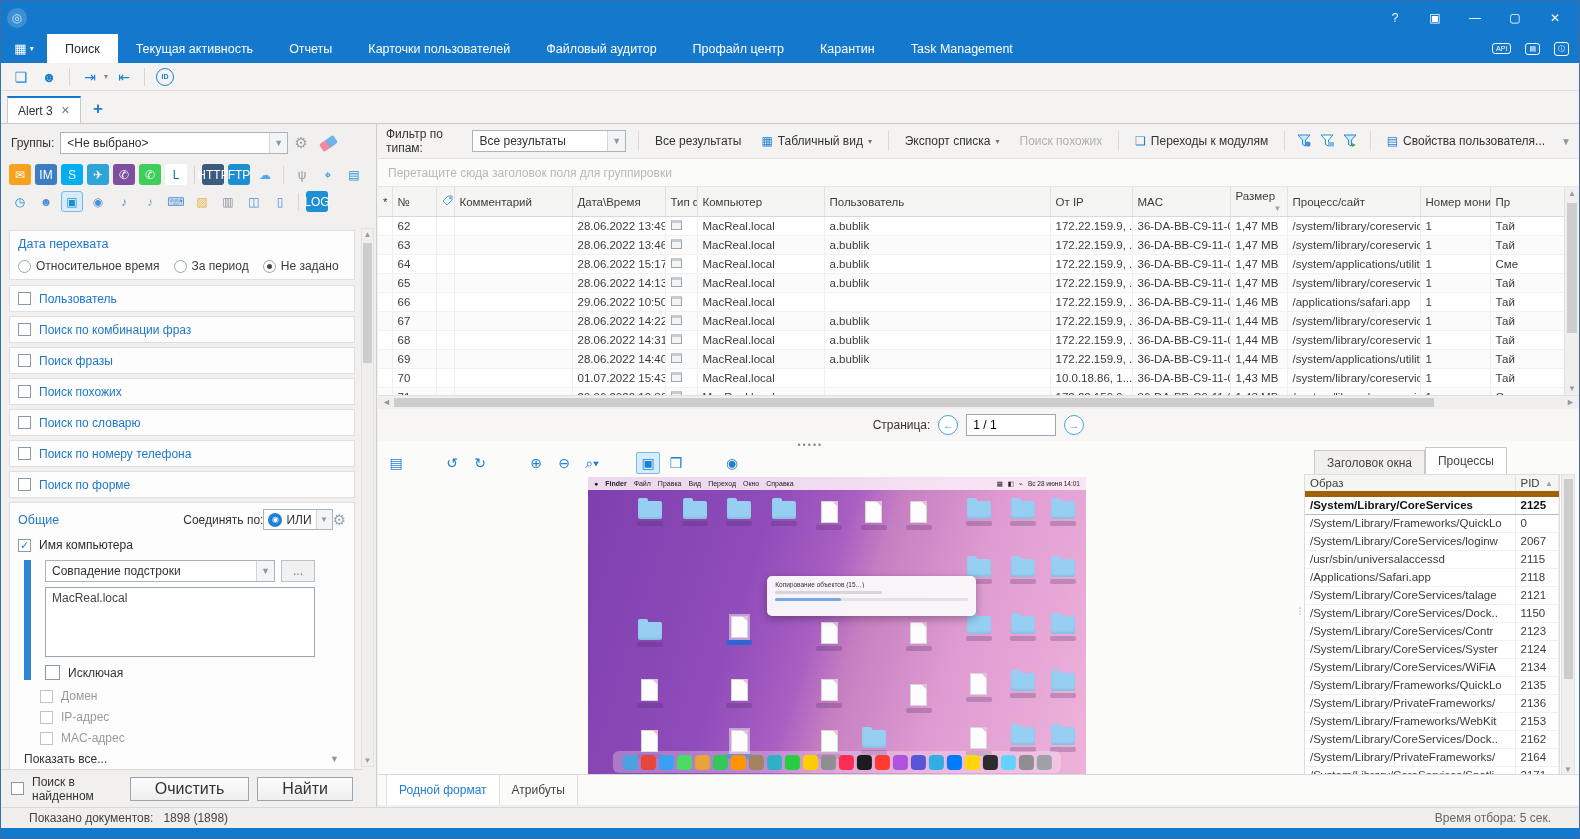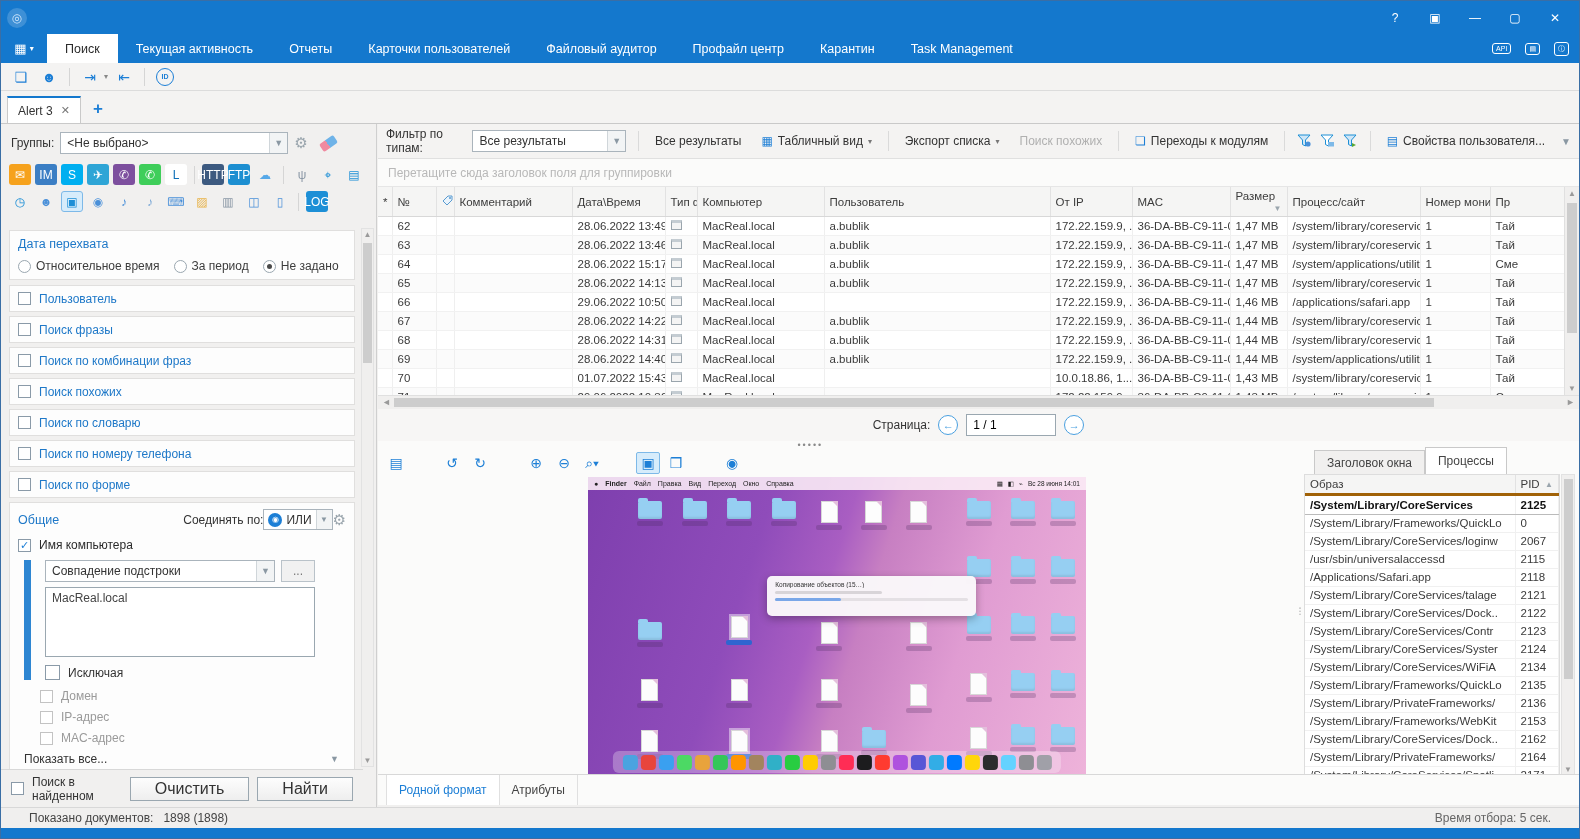--- a/index.html
+++ b/index.html
@@ -151,21 +151,21 @@
   .dock-it { width:15px; height:15px; border-radius:4px; }
 
   
   .vsplit { position:absolute; left:920px; top:325px; bottom:33px; width:4px; display:flex; align-items:center; justify-content:center; color:#8a8a8a; font-size:9px; letter-spacing:0; }
   .procpanel { position:absolute; left:926px; top:322px; right:4px; height:330px; }
   .pp-tabs { display:flex; align-items:flex-end; height:28px; padding-left:10px; }
   .pp-tab { height:24px; display:flex; align-items:center; padding:0 12px; border:1px solid #c9c9c9; border-bottom:none; background:#f1f0ef; color:#444; }
   .pp-tab.active { background:#fff; height:27px; border-top:1px solid #c9c9c9; }
   .pp-table-wrap { position:absolute; left:0; top:28px; right:15px; bottom:0; overflow:hidden; background:#fff; border:1px solid #ddd; }
   table.pp { border-collapse:collapse; table-layout:fixed; width:100%; font-size:11.5px; }
-  table.pp th { background:#f5f5f4; border-right:1px solid #e2e2e2; border-bottom:3px solid #a16207; font-weight:normal; text-align:left; padding:2px 5px; height:19px; color:#3c3c3c; }
+  table.pp th { background:#f5f5f4; border-right:1px solid #e2e2e2; border-bottom:6px solid #a16207; font-weight:normal; text-align:left; padding:2px 5px; height:19px; color:#3c3c3c; }
   table.pp td { border-right:1px solid #f0f0f0; border-bottom:1px solid #f0f0f0; padding:2px 5px; height:18px; white-space:nowrap; overflow:hidden; color:#3a3a3a; }
   table.pp tr.selrow td { font-weight:bold; color:#111; border-bottom:1px solid #bbb; height:20px; }
   .pp-vscroll { position:absolute; right:0; top:28px; bottom:0; width:14px; background:#f0efee; border:1px solid #e2e2e2; }
   .pp-vscroll .thumb { position:absolute; left:2px; top:4px; width:9px; height:200px; background:#cdcdcd; }
   .pp-vscroll .a { position:absolute; left:0; width:100%; text-align:center; color:#9a9a9a; font-size:8px; bottom:1px; }
 
   
   .bottom-tabs { position:absolute; left:0; bottom:0; width:100%; height:31px; background:#fbfbfa; border-top:1px solid #d8d8d8; display:flex; align-items:stretch; padding-left:8px; }
   .bt-tab { display:flex; align-items:center; padding:0 12px; border-right:1px solid #e0e0e0; color:#444; }
   .bt-tab.active { background:#fff; color:#1d7fd6; border-left:1px solid #e0e0e0; }
@@ -381,25 +381,25 @@
       </div>
 
       <div>
 
       <div class="filter-box">
             <span class="cb"></span>
             <span>Пользователь</span>
           </div>
           <div class="filter-box">
             <span class="cb"></span>
-            <span>Поиск фразы</span>
+            <span>Поиск по комбинации фраз</span>
           </div>
           <div class="filter-box">
             <span class="cb"></span>
-            <span>Поиск по комбинации фраз</span>
+            <span>Поиск фразы</span>
           </div>
           <div class="filter-box">
             <span class="cb"></span>
             <span>Поиск похожих</span>
           </div>
           <div class="filter-box">
             <span class="cb"></span>
             <span>Поиск по словарю</span>
           </div>
           <div class="filter-box">
@@ -1085,21 +1085,21 @@
                 <td>2118</td>
               </tr>
 
               <tr>
                 <td>/System/Library/CoreServices/talage</td>
                 <td>2121</td>
               </tr>
 
               <tr>
                 <td>/System/Library/CoreServices/Dock..</td>
-                <td>2122</td>
+                <td>1150</td>
               </tr>
 
               <tr>
                 <td>/System/Library/CoreServices/Contr</td>
                 <td>2123</td>
               </tr>
 
               <tr>
                 <td>/System/Library/CoreServices/Syster</td>
                 <td>2124</td>

